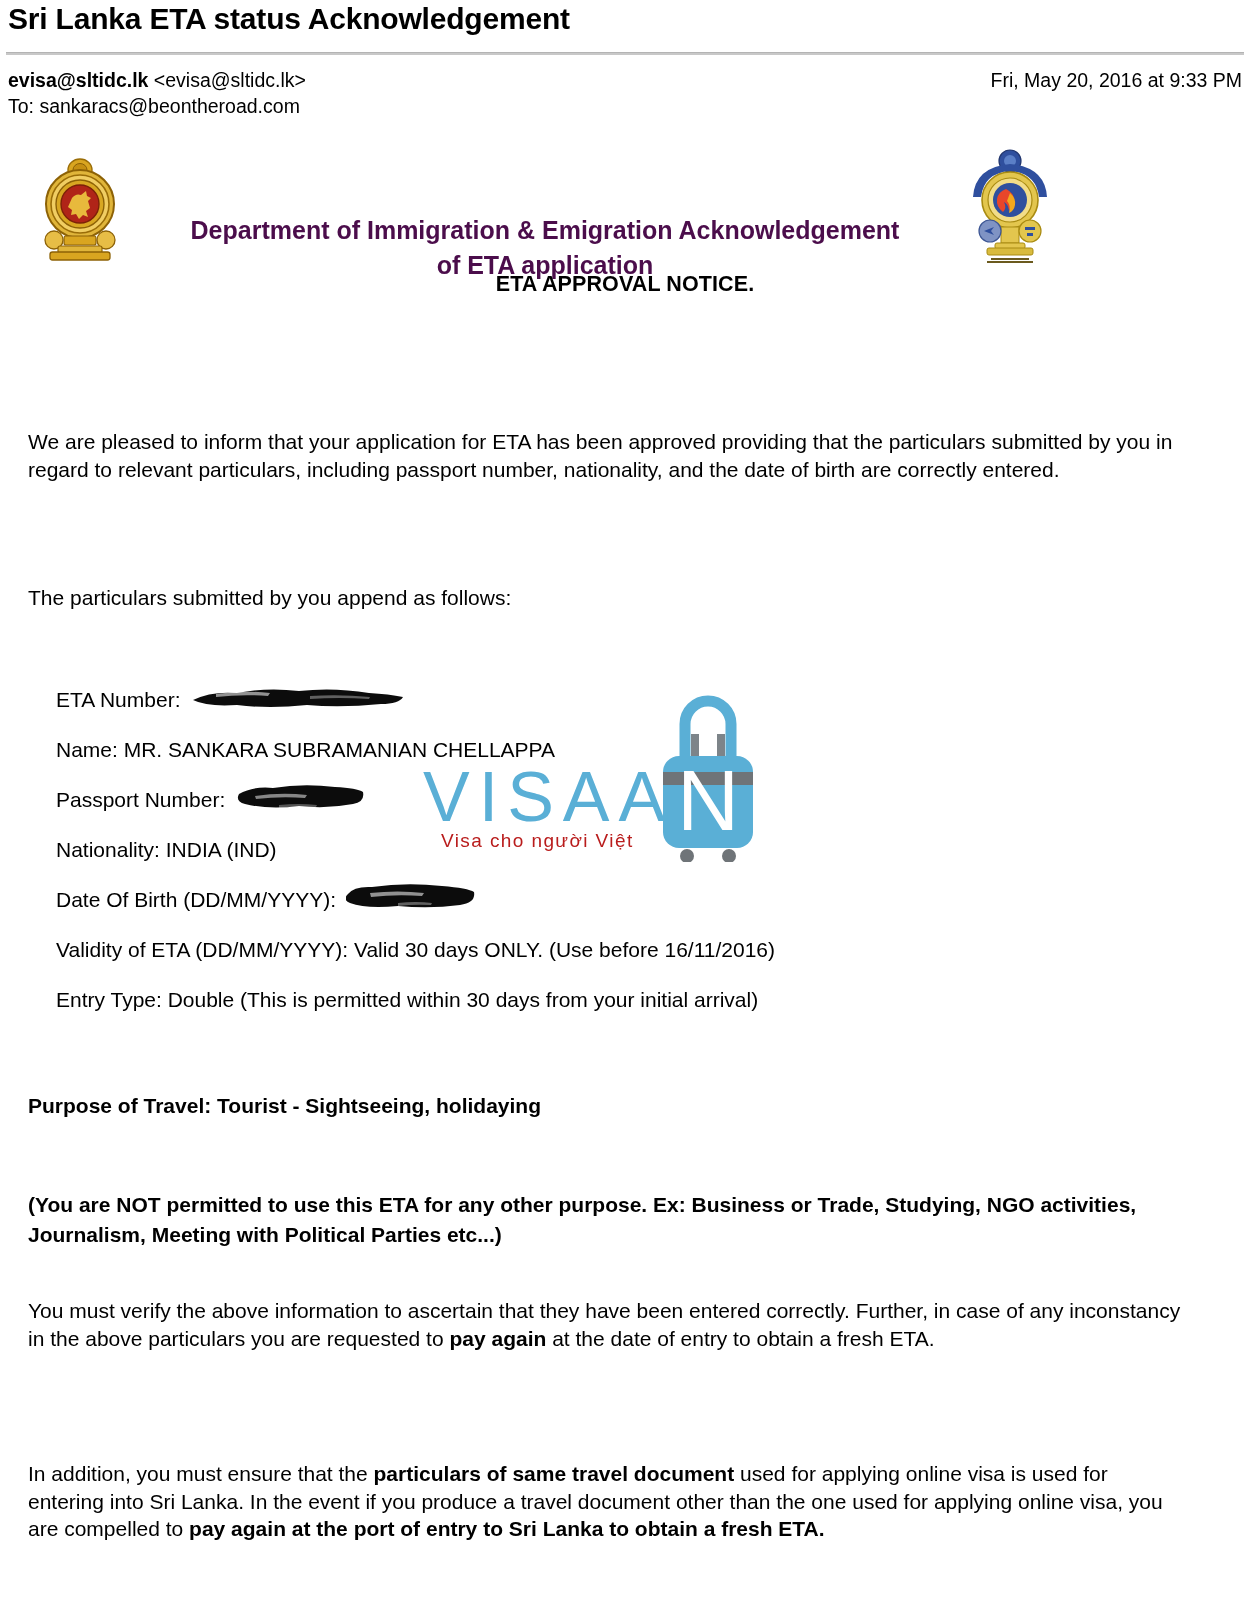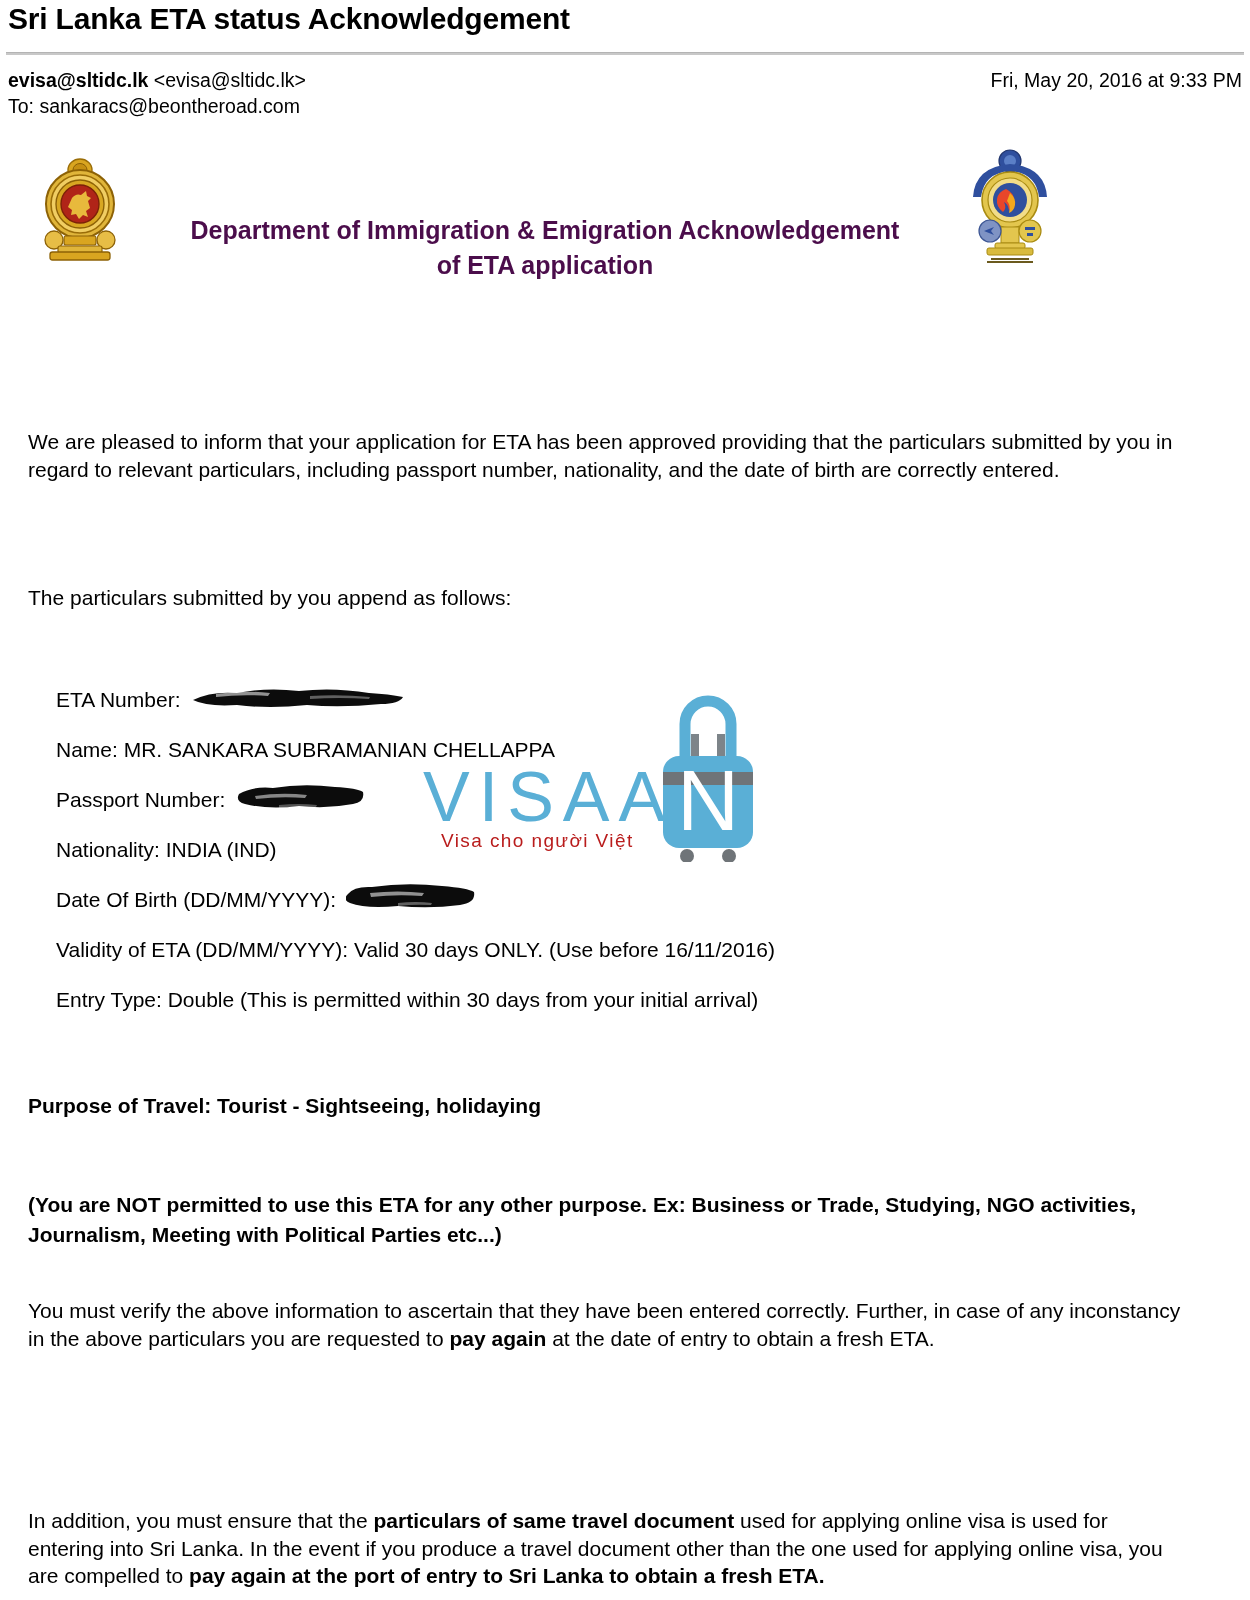--- a/index.html
+++ b/index.html
@@ -106,21 +106,21 @@
   .body-copy {
     position: absolute;
     left: 28px;
     width: 1160px;
     font-size: 21px;
     line-height: 27.5px;
   }
   .p-intro  { top: 428px; }
   .p-follow { top: 584px; }
   .p-verify { top: 1297px; }
-  .p-addition { top: 1507px; }
+  .p-addition { top: 1460px; }
 
   
   .particulars {
     position: absolute;
     left: 28px;
     top: 684px;
     width: 1160px;
     font-size: 21px;
     line-height: 27px;
   }
@@ -257,20 +257,21 @@
       <path d="M60 82 h10 v3 h-10 z M62 88 h6 v3 h-6 z" fill="#2f4f9e"></path>
       <rect x="30" y="98" width="30" height="6" rx="2" fill="#e3c64e" stroke="#a98b12" stroke-width="1"></rect>
       <rect x="22" y="103" width="46" height="7" rx="2" fill="#d9bb3e" stroke="#a98b12" stroke-width="1"></rect>
       <rect x="26" y="113" width="38" height="2" fill="#6b5a1e"></rect>
       <rect x="22" y="116" width="46" height="2" fill="#6b5a1e"></rect>
     </svg>
   </div>
 </div>
 
 <div class="notice">
+  <div>ETA APPROVAL NOTICE.</div>
 </div>
 
 <div class="body-copy p-intro">We are pleased to inform that your application for ETA has been approved providing that the particulars submitted by you in regard to relevant particulars, including passport number, nationality, and the date of birth are correctly entered.</div>
 
 <div class="body-copy p-follow">The particulars submitted by you append as follows:</div>
 
 <div class="particulars">
 
   <div class="row">
     <span class="label">ETA Number:</span>

